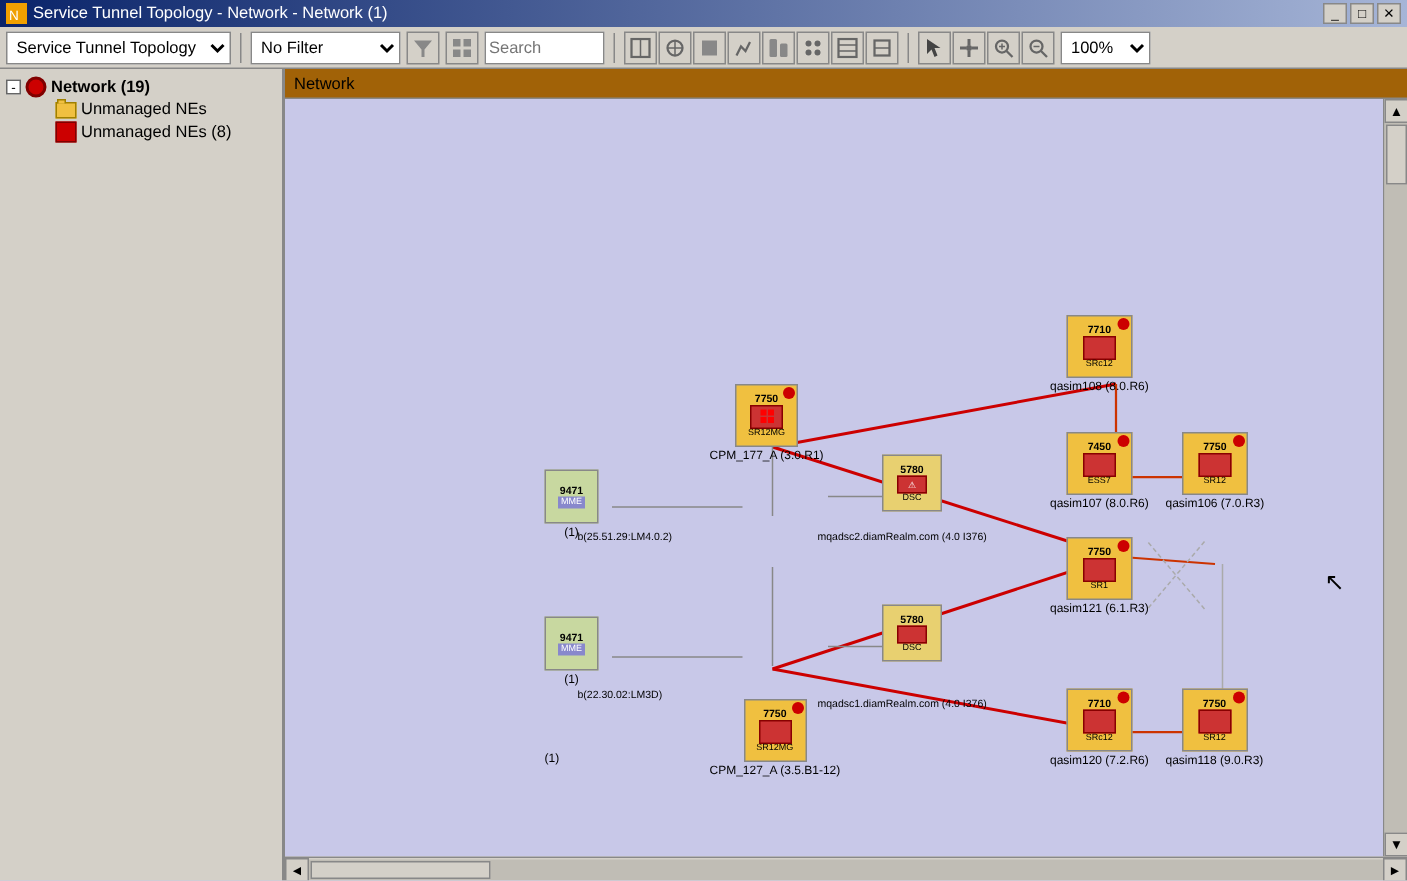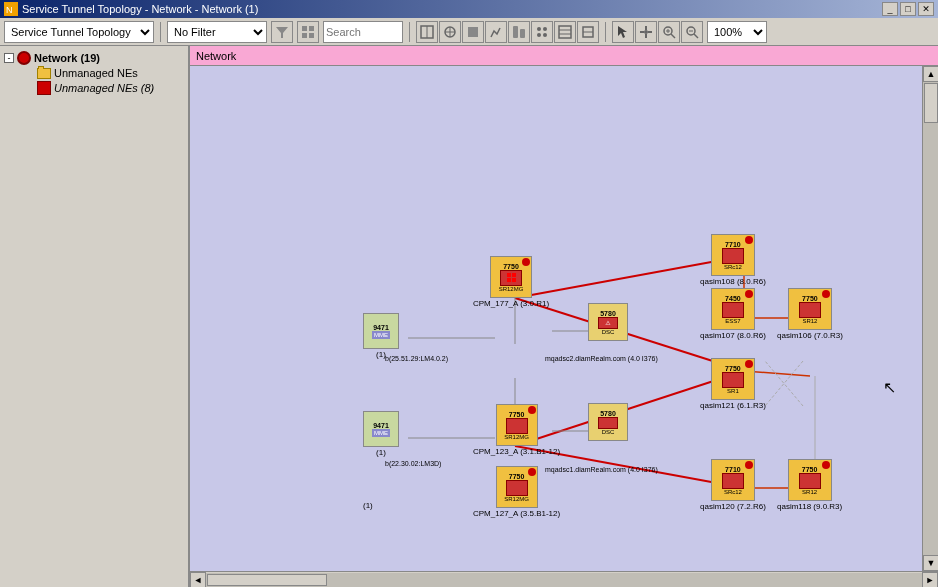--- a/index.html
+++ b/index.html
@@ -68,21 +68,21 @@
     .tree-indent { padding-left: 14px; }
 
     
     .canvas-container {
       flex: 1;
       display: flex;
       flex-direction: column;
       overflow: hidden;
     }
     .canvas-header {
-      height: 20px; background: #f9a8d4; border-bottom: 1px solid #888;
+      height: 20px; background: #a16207; border-bottom: 1px solid #888;
       display: flex; align-items: center; padding: 0 6px; font-size: 11px;
     }
     .canvas-area {
       flex: 1;
       background: #c8c8e8;
       position: relative;
       overflow: hidden;
     }
 
     
@@ -284,21 +284,21 @@
       <div style="width:10px;height:10px;flex-shrink:0;"></div>
       <div style="width:14px;height:11px;background:#f0c040;border:1px solid #a08000;flex-shrink:0;position:relative;">
         <div style="position:absolute;top:-3px;left:0;width:6px;height:3px;background:#f0c040;border:1px solid #a08000;border-bottom:none;"></div>
       </div>
       <span style="font-size:11px;">Unmanaged NEs</span>
     </div>
 
     <div class="tree-item tree-indent" style="padding-left:20px;">
       <div style="width:10px;height:10px;flex-shrink:0;"></div>
       <div style="width:14px;height:14px;background:#cc0000;border:1px solid #800000;flex-shrink:0;"></div>
-      <span style="font-size:11px;font-style:italic;">Unmanaged NEs (8)</span>
+      <span style="font-size:11px;">Unmanaged NEs (8)</span>
     </div>
   </div>
 
   <div class="canvas-container">
 
     <div class="canvas-header">
       <span>Network</span>
     </div>
 
     <div class="canvas-right-wrapper">
@@ -361,21 +361,21 @@
         <div class="ne-node" style="left:398px;top:237px;">
           <div class="ne-box" style="background:#e8d070;position:relative;width:40px;height:38px;">
             <div style="font-size:7px;font-weight:bold;">5780</div>
             <div style="width:20px;height:12px;background:#cc3333;border:1px solid #800;display:flex;align-items:center;justify-content:center;">
               <div style="font-size:6px;color:white;">⚠</div>
             </div>
             <div style="font-size:6px;">DSC</div>
           </div>
         </div>
 
-        <div class="ne-node" style="left:510px;top:168px;justify-content:flex-end;">
+        <div class="ne-node" style="left:510px;top:144px;justify-content:flex-end;">
           <div class="ne-box" style="position:relative;width:44px;height:42px;">
             <div style="font-size:7px;font-weight:bold;">7710</div>
             <div style="width:22px;height:16px;background:#cc3333;border:1px solid #800;"></div>
             <div style="font-size:6px;">SRc12</div>
             <div class="ne-status-red"></div>
           </div>
           <div class="ne-label">qasim108 (8.0.R6)</div>
         </div>
 
         <div class="ne-node" style="left:510px;top:222px;">
@@ -402,29 +402,20 @@
           <div class="ne-box" style="position:relative;width:44px;height:42px;">
             <div style="font-size:7px;font-weight:bold;">7750</div>
             <div style="width:22px;height:16px;background:#cc3333;border:1px solid #800;"></div>
             <div style="font-size:6px;">SR1</div>
             <div class="ne-status-red"></div>
           </div>
           <div class="ne-label">qasim121 (6.1.R3)</div>
         </div>
 
 
-        <div class="ne-node" style="left:283px;top:338px;">
-          <div class="ne-box" style="position:relative;">
-            <div style="font-size:7px;font-weight:bold;color:#000;">7750</div>
-            <div style="width:22px;height:16px;background:#cc3333;border:1px solid #800;"></div>
-            <div style="font-size:6px;color:#000;">SR12MG</div>
-            <div class="ne-status-red"></div>
-          </div>
-          <div class="ne-label">CPM_123_A (3.1.B1-12)</div>
-        </div>
 
         <div class="ne-node" style="left:283px;top:356px;">
           <div class="ne-box" style="position:relative;margin-top:44px;">
             <div style="font-size:7px;font-weight:bold;color:#000;">7750</div>
             <div style="width:22px;height:16px;background:#cc3333;border:1px solid #800;"></div>
             <div style="font-size:6px;color:#000;">SR12MG</div>
             <div class="ne-status-red"></div>
           </div>
           <div class="ne-label">CPM_127_A (3.5.B1-12)</div>
         </div>

